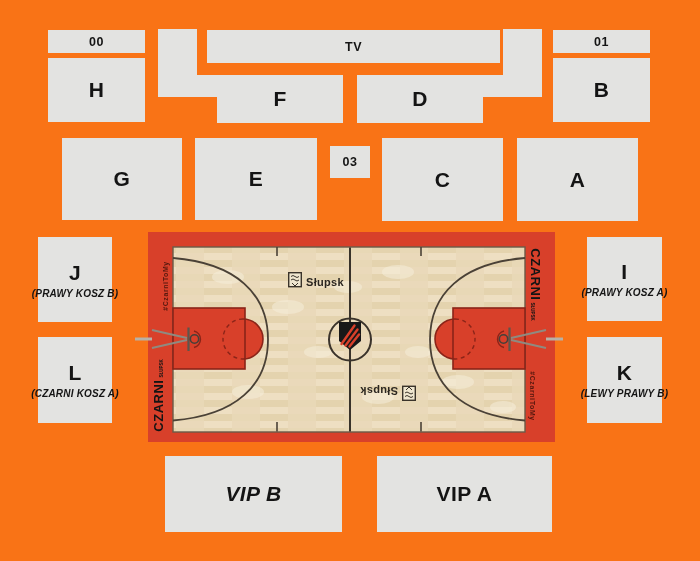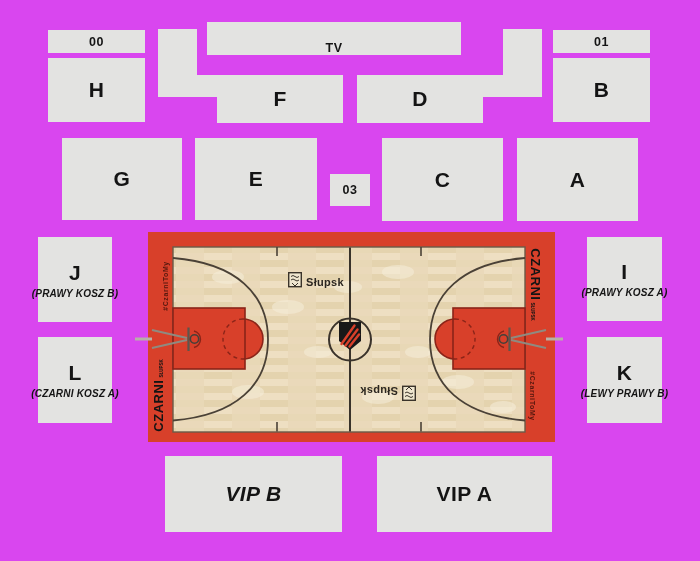--- a/index.html
+++ b/index.html
@@ -1,44 +1,44 @@
 <!DOCTYPE html>
 <html><head>
 <meta charset="utf-8">
 <style>
   html,body{margin:0;padding:0;background:#ffffff;}
   #stage{
-    position:relative;width:700px;height:561px;background:#d946ef;overflow:hidden;
+    position:relative;width:700px;height:561px;background:#f97316;overflow:hidden;
     font-family:"Liberation Sans","DejaVu Sans",sans-serif;
   }
   .sec{
     position:absolute;background:#e3e3e1;color:#141414;font-weight:700;
     display:flex;align-items:center;justify-content:center;text-align:center;
   }
   .sec .big{font-size:21px;letter-spacing:.02em;}
   .sec .code{font-size:12.5px;letter-spacing:.04em;}
   .stack{flex-direction:column;}
   .sub{font-size:10px;margin-top:3px;letter-spacing:.2px;white-space:nowrap;font-style:italic;}
   .poly-label{position:absolute;display:flex;align-items:center;justify-content:center;}
 
   
   .s00{left:48px;top:30px;width:97px;height:23px;}
   .sH {left:48px;top:58px;width:97px;height:64px;}
   .s01{left:553px;top:30px;width:97px;height:23px;}
   .sB {left:553px;top:58px;width:97px;height:64px;}
-  .sTV{left:207px;top:22px;width:254px;height:33px;align-items:flex-end;}
+  .sTV{left:207px;top:30px;width:293px;height:33px;}
   .sF {left:158px;top:29px;width:185px;height:94px;
        clip-path:polygon(0 0,39px 0,39px 46px,185px 46px,185px 94px,59px 94px,59px 68px,0 68px);}
   .sF .poly-label{left:59px;top:46px;width:126px;height:48px;}
   .sD {left:357px;top:29px;width:185px;height:94px;
        clip-path:polygon(146px 0,185px 0,185px 68px,126px 68px,126px 94px,0 94px,0 46px,146px 46px);}
   .sD .poly-label{left:0;top:46px;width:126px;height:48px;}
   .sG {left:62px;top:138px;width:120px;height:82px;}
   .sE {left:195px;top:138px;width:122px;height:82px;}
-  .s03{left:330px;top:146px;width:40px;height:32px;margin-top:28px;}
+  .s03{left:330px;top:146px;width:40px;height:32px;}
   .sC {left:382px;top:138px;width:121px;height:83px;}
   .sA {left:517px;top:138px;width:121px;height:83px;}
   .sJ {left:38px;top:237px;width:74px;height:85px;}
   .sL {left:38px;top:337px;width:74px;height:86px;}
   .sI {left:587px;top:237px;width:75px;height:84px;}
   .sK {left:587px;top:337px;width:75px;height:86px;}
   .sVB{left:165px;top:456px;width:177px;height:76px;font-style:italic;}
   .sVA{left:357px;top:456px;width:175px;height:76px;margin-left:20px;}
 
   

